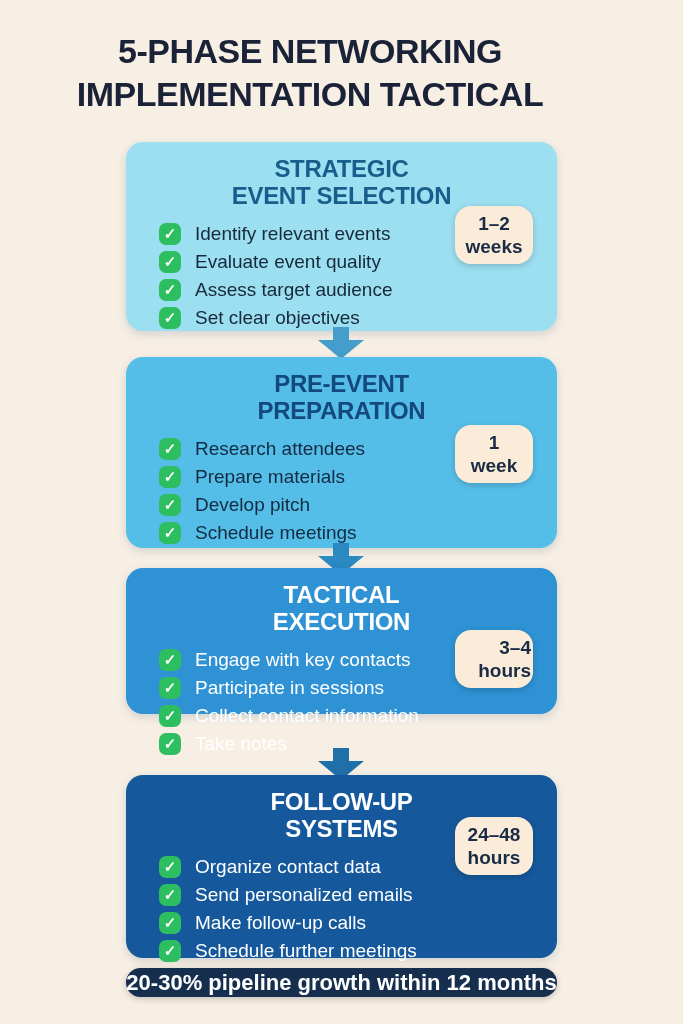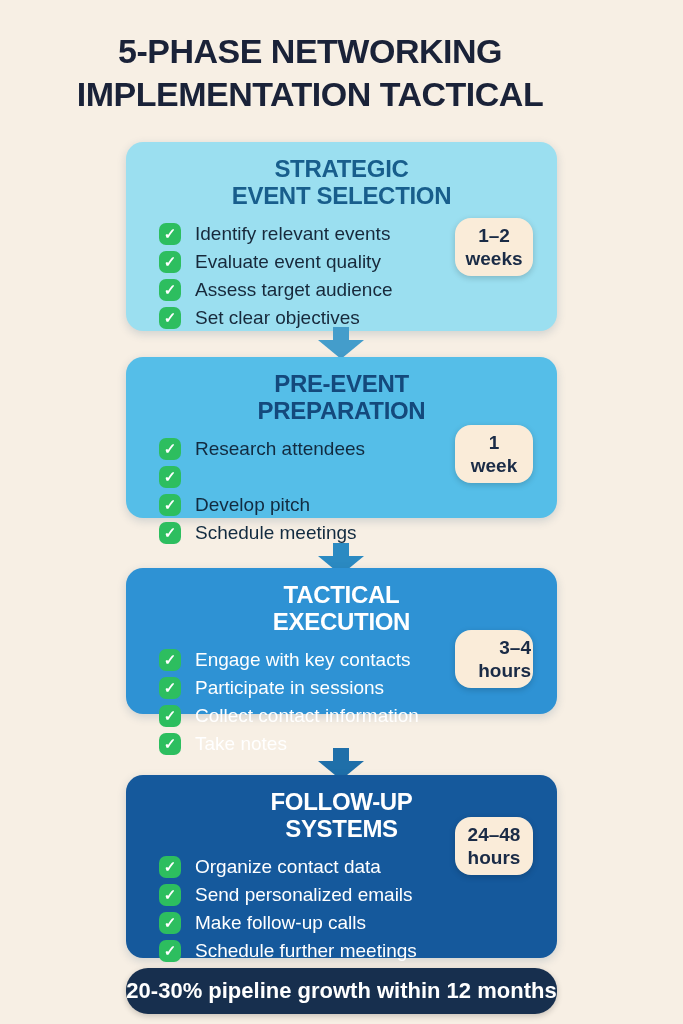--- a/index.html
+++ b/index.html
@@ -18,21 +18,21 @@
     line-height: 43px; margin: 0;
   }
   .main-title span { display: block; }
 
   .card {
     position: absolute; left: 126px; width: 431px;
     border-radius: 17px; box-sizing: border-box;
     box-shadow: 0 3px 10px rgba(30,70,110,0.18);
   }
   .card1 { top: 142px; height: 189px; background: #9BDFF0; }
-  .card2 { top: 357px; height: 161px; background: #55BEE8; }
+  .card2 { top: 357px; height: 191px; background: #55BEE8; }
   .card3 { top: 568px; height: 146px; background: #2E92D4; }
   .card4 { top: 775px; height: 183px; background: #15599C; }
 
   .card-title {
     margin: 0; padding-top: 13px; text-align: center;
     font-size: 24px; font-weight: 800; line-height: 27px; letter-spacing: -0.3px;
   }
   .card-title span { display: block; }
   .card1 .card-title { color: #185E8C; }
   .card2 .card-title { color: #14497C; }
@@ -57,34 +57,34 @@
 
   .badge {
     position: absolute; right: 24px; width: 78px;
     background: #FAECD9; border-radius: 16px;
     box-shadow: 0 2px 6px rgba(0,0,0,0.18);
     text-align: center; padding: 6px 2px;
     color: #1A2B46; font-size: 19px; font-weight: bold; line-height: 23px;
     box-sizing: border-box;
   }
   .badge span { display: block; }
-  .card1 .badge { top: 76px; }
+  .card1 .badge { top: 64px; }
   .card2 .badge { top: 68px; }
   .card3 .badge { top: 62px; text-align: right; }
   .card4 .badge { top: 42px; }
 
   .arrow {
     position: absolute; left: 318px; width: 46px; height: 32px;
   }
   .arrow1 { top: 327px; color: #449DCB; }
   .arrow2 { top: 543px; color: #2B8AC2; }
   .arrow3 { top: 748px; color: #1F6FA9; }
 
   .banner {
-    position: absolute; left: 126px; top: 968px; width: 431px; height: 46px;
+    position: absolute; left: 126px; top: 968px; width: 431px; height: 29px;
     background: #172F4E; border-radius: 22px;
     display: flex; align-items: center; justify-content: center;
     box-shadow: 0 2px 6px rgba(0,0,0,0.2);
   }
   .banner span {
     color: #FFFFFF; font-size: 22px; font-weight: bold; white-space: nowrap;
   }
 </style>
 </head>
 <body>
@@ -135,20 +135,21 @@
       <span>PRE-EVENT</span>
       <span>PREPARATION</span>
     </h2>
     <ul class="items">
       <li>
         <span class="check">✓</span>
         <span class="item-label">Research attendees</span>
       </li>
       <li>
         <span class="check">✓</span>
+        <span class="item-label">Prepare materials</span>
       </li>
       <li>
         <span class="check">✓</span>
         <span class="item-label">Develop pitch</span>
       </li>
       <li>
         <span class="check">✓</span>
         <span class="item-label">Schedule meetings</span>
       </li>
     </ul>

